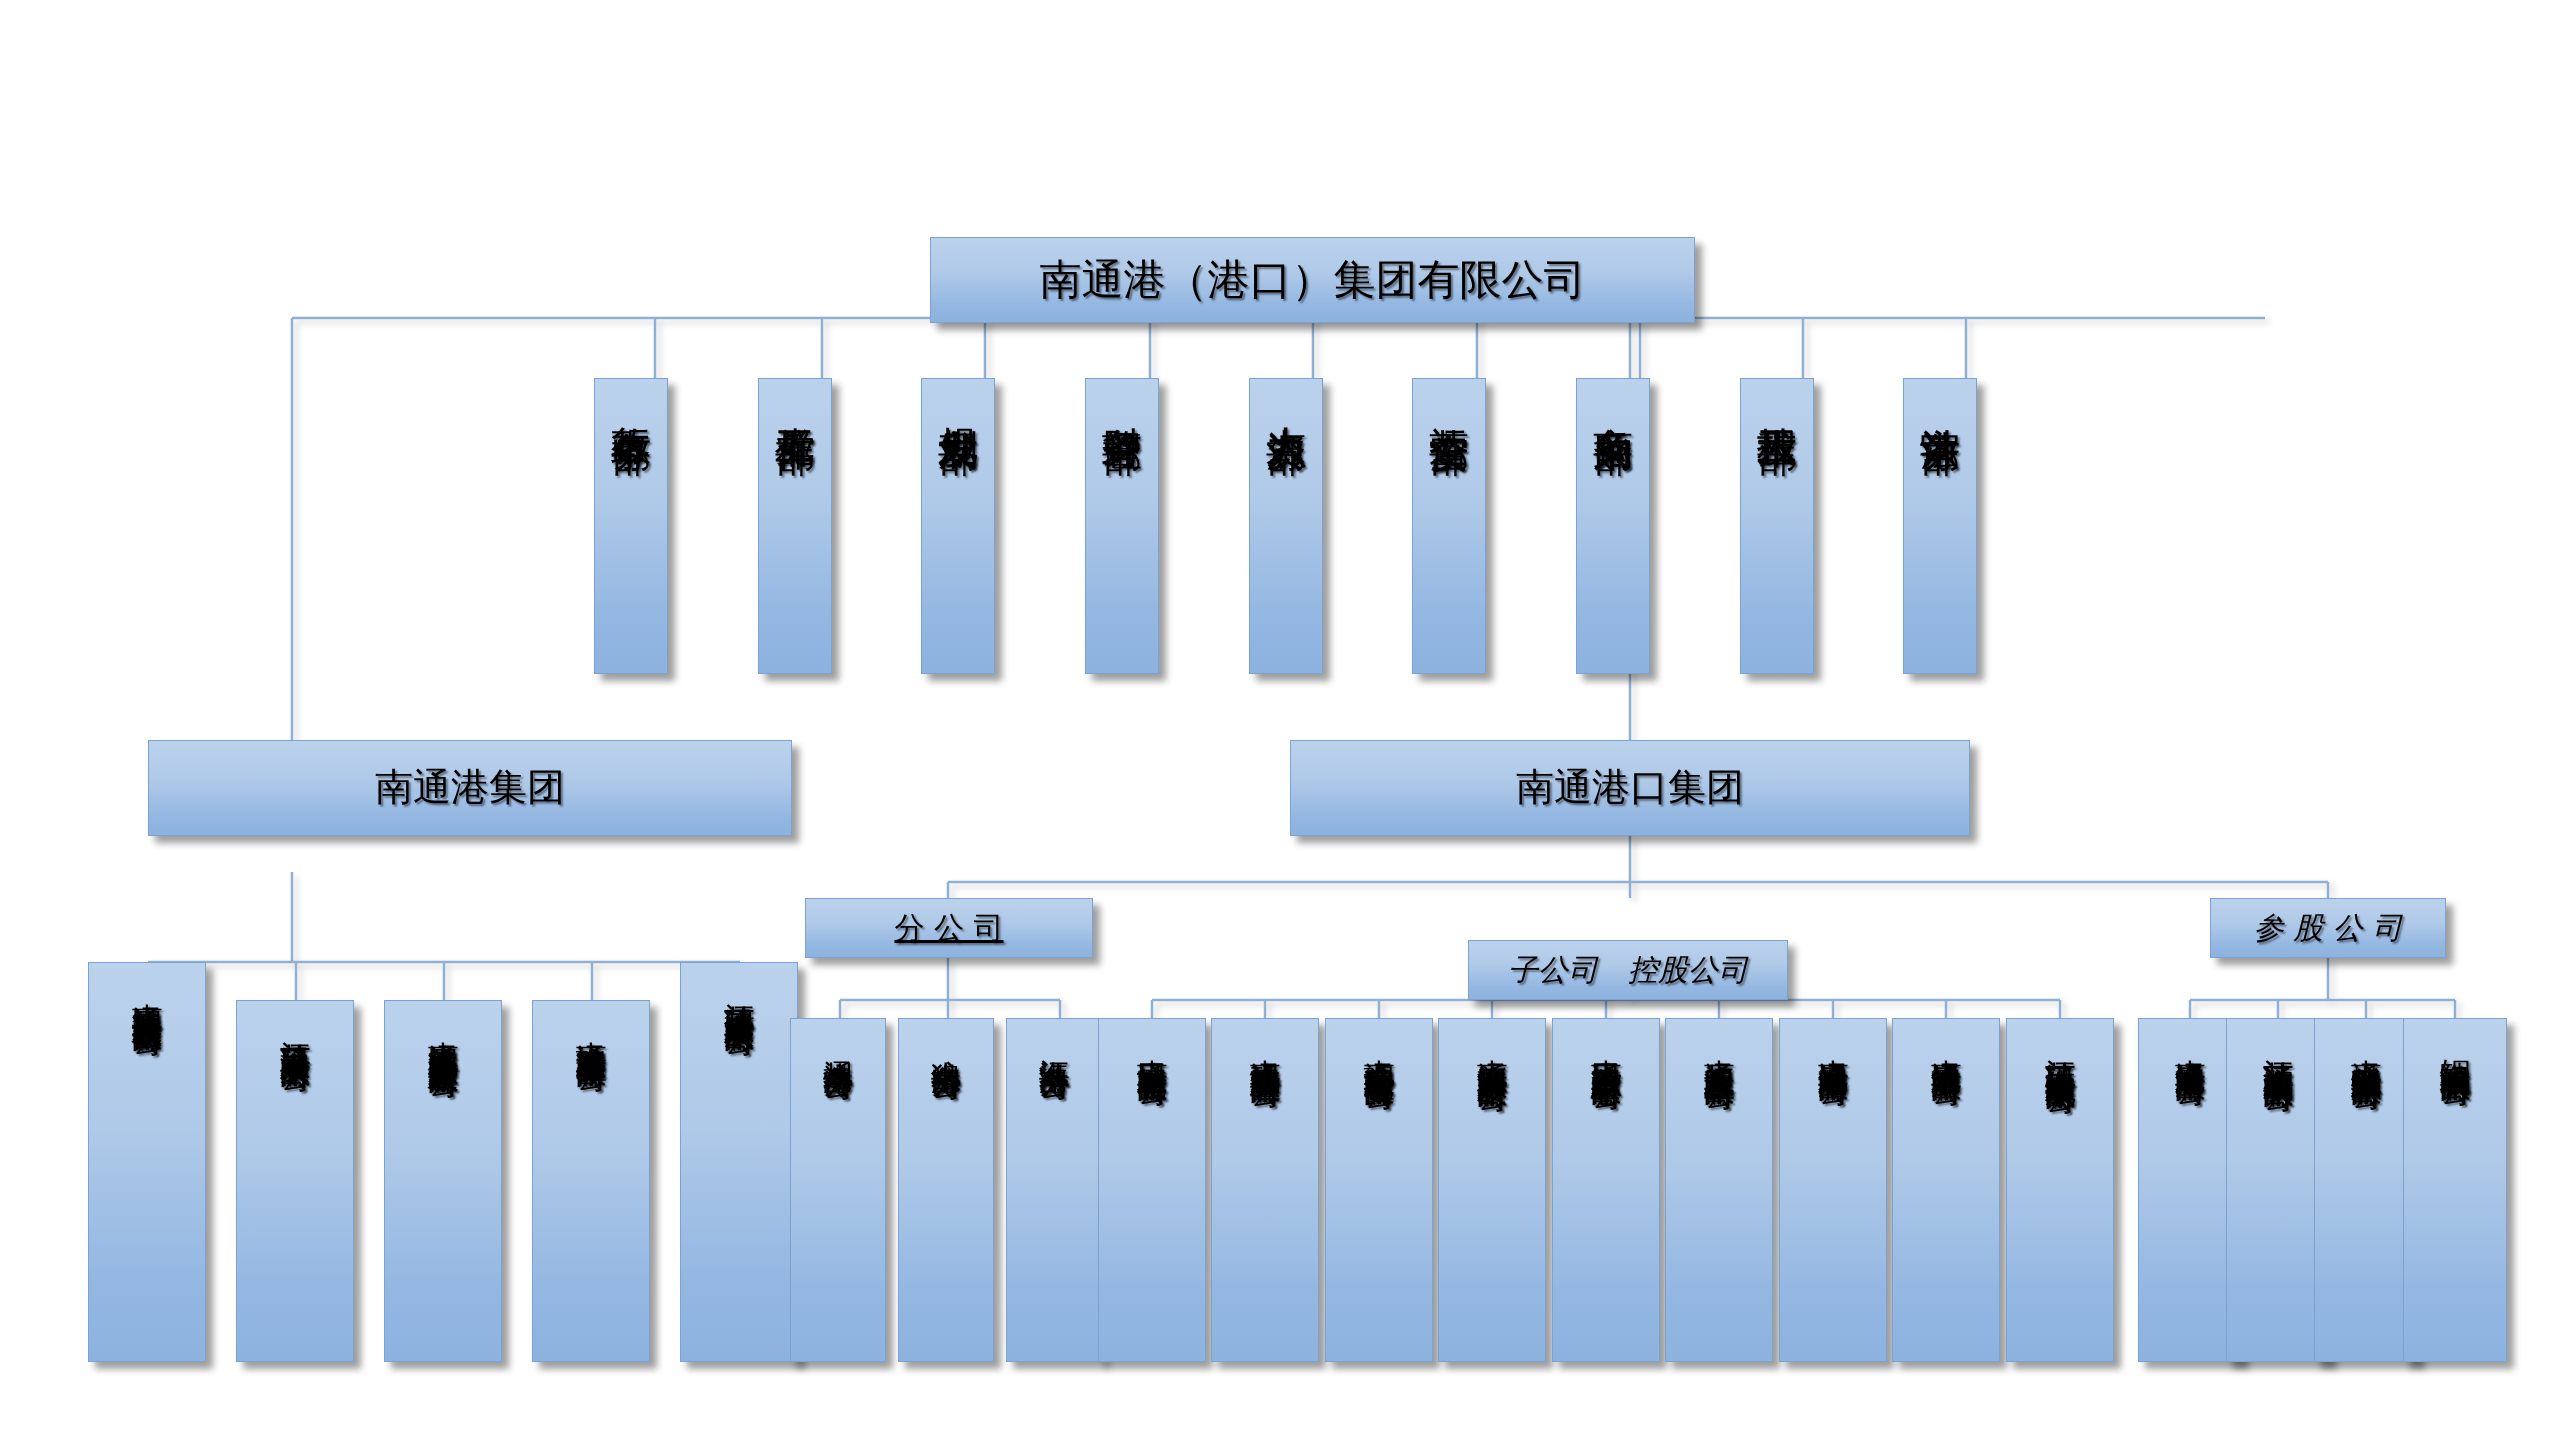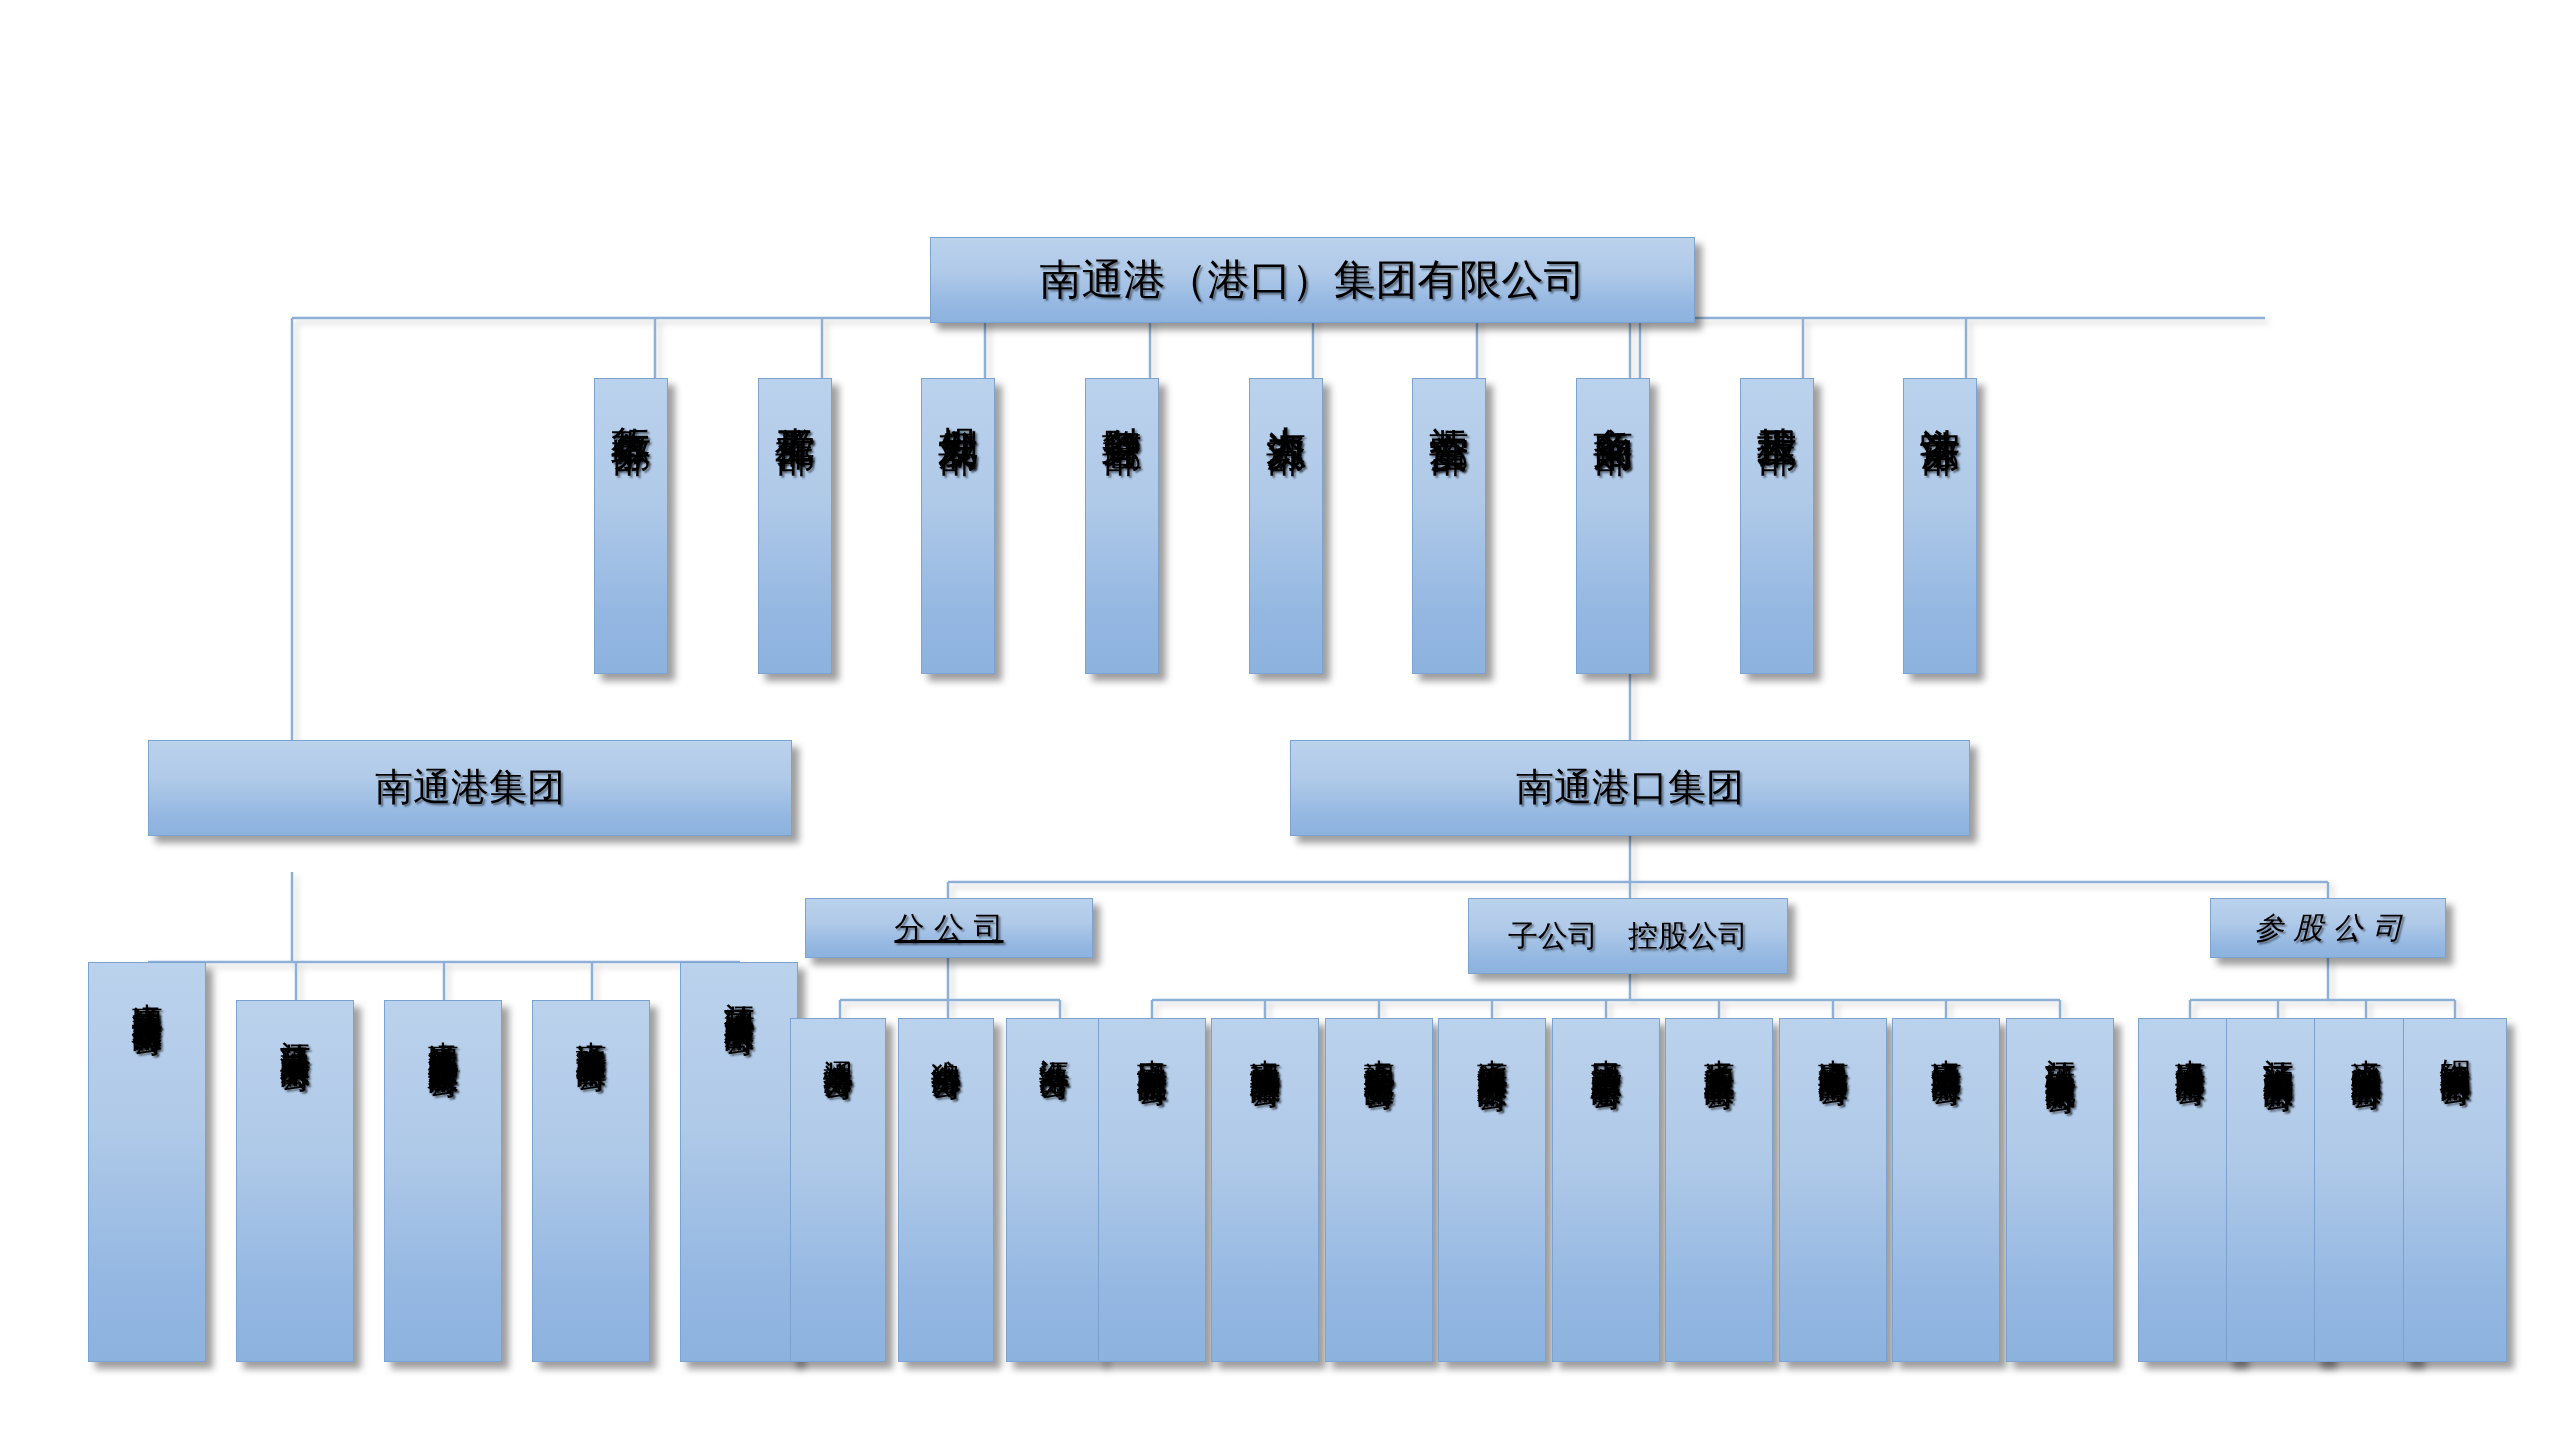--- a/index.html
+++ b/index.html
@@ -162,21 +162,21 @@
     </span>
   </div>
 
   <div class="box h-box group-box" style="left:1290px;top:740px;width:680px;height:96px;">
     <span class="txt">南通港口集团</span>
   </div>
 
   <div class="box h-box cat-box" style="left:805px;top:898px;width:288px;height:60px;text-decoration:underline;">
     <span class="txt">分 公 司</span>
   </div>
-  <div class="box h-box cat-box" style="left:1468px;top:898px;width:320px;height:76px;">
+  <div class="box h-box cat-box" style="left:1468px;top:940px;width:320px;height:60px;font-style:italic;">
     <span class="txt">子公司　控股公司</span>
   </div>
   <div class="box h-box cat-box" style="left:2210px;top:898px;width:236px;height:60px;font-style:italic;">
     <span class="txt">参 股 公 司</span>
   </div>
 
   <div class="box v-box leaf-box" style="left:88px;top:962px;width:118px;height:400px;">
     <span class="txt">南通港集团建设投资有限公司</span>
   </div>
   <div class="box v-box leaf-box" style="left:236px;top:1000px;width:118px;height:362px;">

